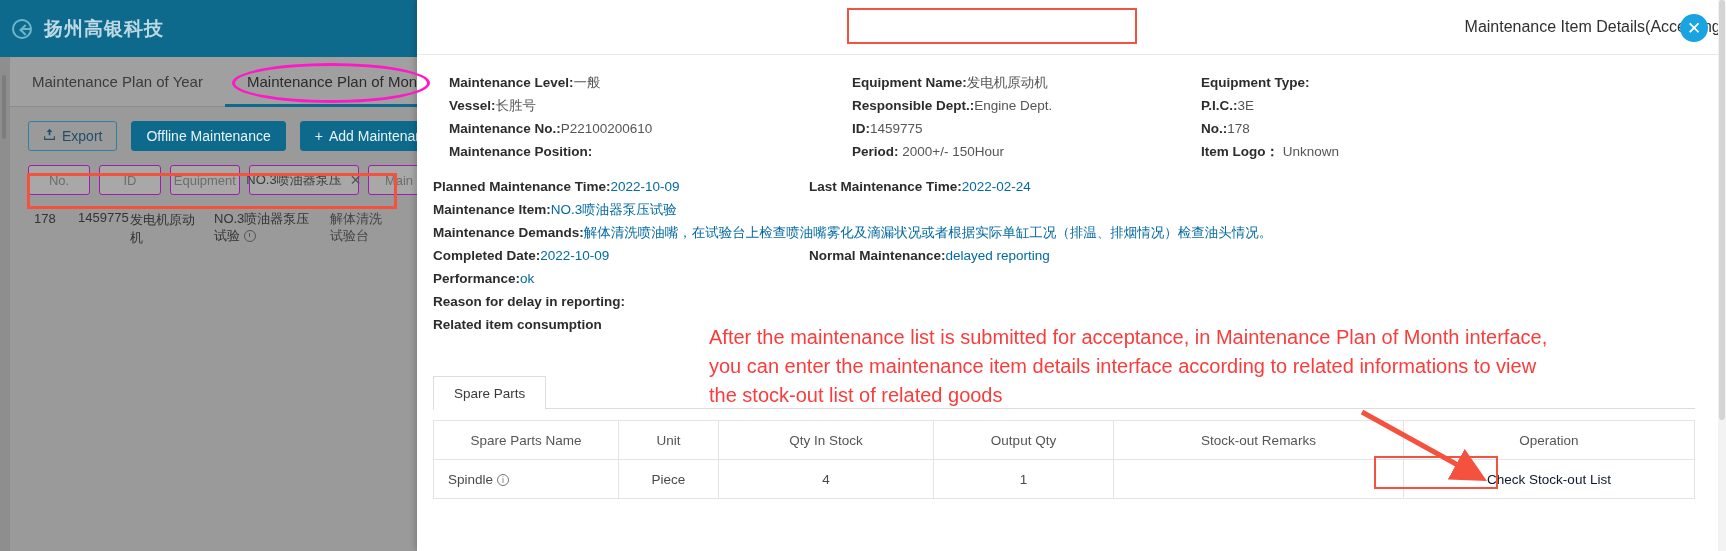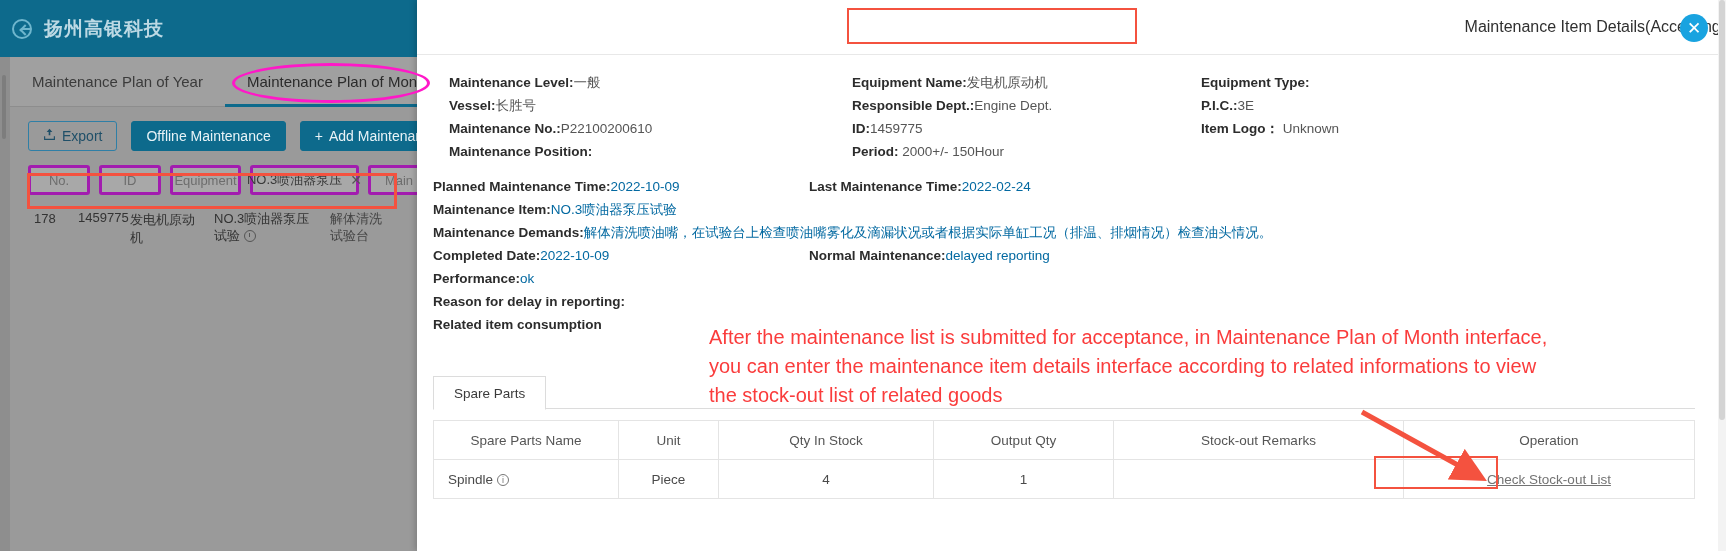--- a/index.html
+++ b/index.html
@@ -133,21 +133,21 @@
     display: flex;
     gap: 9px;
     padding: 6px 0 6px 18px;
     align-items: center;
   }
   .filter-pill {
     height: 30px;
     min-width: 62px;
     padding: 0 10px;
     background: #a8a8a8;
-    border: 3px solid #a21caf;
+    border: 1px solid #a21caf;
     border-radius: 3px;
     font-size: 13px;
     color: #6d6d6d;
     display: inline-flex;
     align-items: center;
     justify-content: center;
     white-space: nowrap;
   }
   .filter-pill.filled { color: #3a3a3a; gap: 8px; }
   .pill-x { color: #555; font-size: 14px; }
@@ -333,23 +333,22 @@
     border: 1px solid #777;
     border-radius: 50%;
     font-size: 9px;
     line-height: 11px;
     text-align: center;
     color: #777;
     vertical-align: 1px;
     margin-left: 4px;
   }
   .link {
-    color: #737373;
+    color: #0f172a;
     cursor: pointer;
-    text-decoration: underline;
   }
   .rect-link {
     position: absolute;
     left: 957px; top: 401px;
     width: 124px; height: 33px;
     border: 2px solid #f4523f;
     pointer-events: none;
   }
   .modal-scroll {
     position: absolute;
@@ -470,20 +469,23 @@
             <b>Period:</b><span class="v"> 2000+/- 150Hour</span>
           </div>
         </div>
 
         <div class="col col-c">
           <div class="fld">
             <b>Equipment Type:</b><span class="v"></span>
           </div>
           <div class="fld">
             <b>P.I.C.:</b><span class="v">3E</span>
+          </div>
+          <div class="fld">
+            <b>No.:</b><span class="v">178</span>
           </div>
           <div class="fld">
             <b>Item Logo：</b><span class="v"> Unknown</span>
           </div>
         </div>
       </div>
 
       <div style="position:relative; margin-top:4px;">
         <div class="row-line two-col">
           <div><b>Planned Maintenance Time:</b><span class="v">2022-10-09</span></div>

